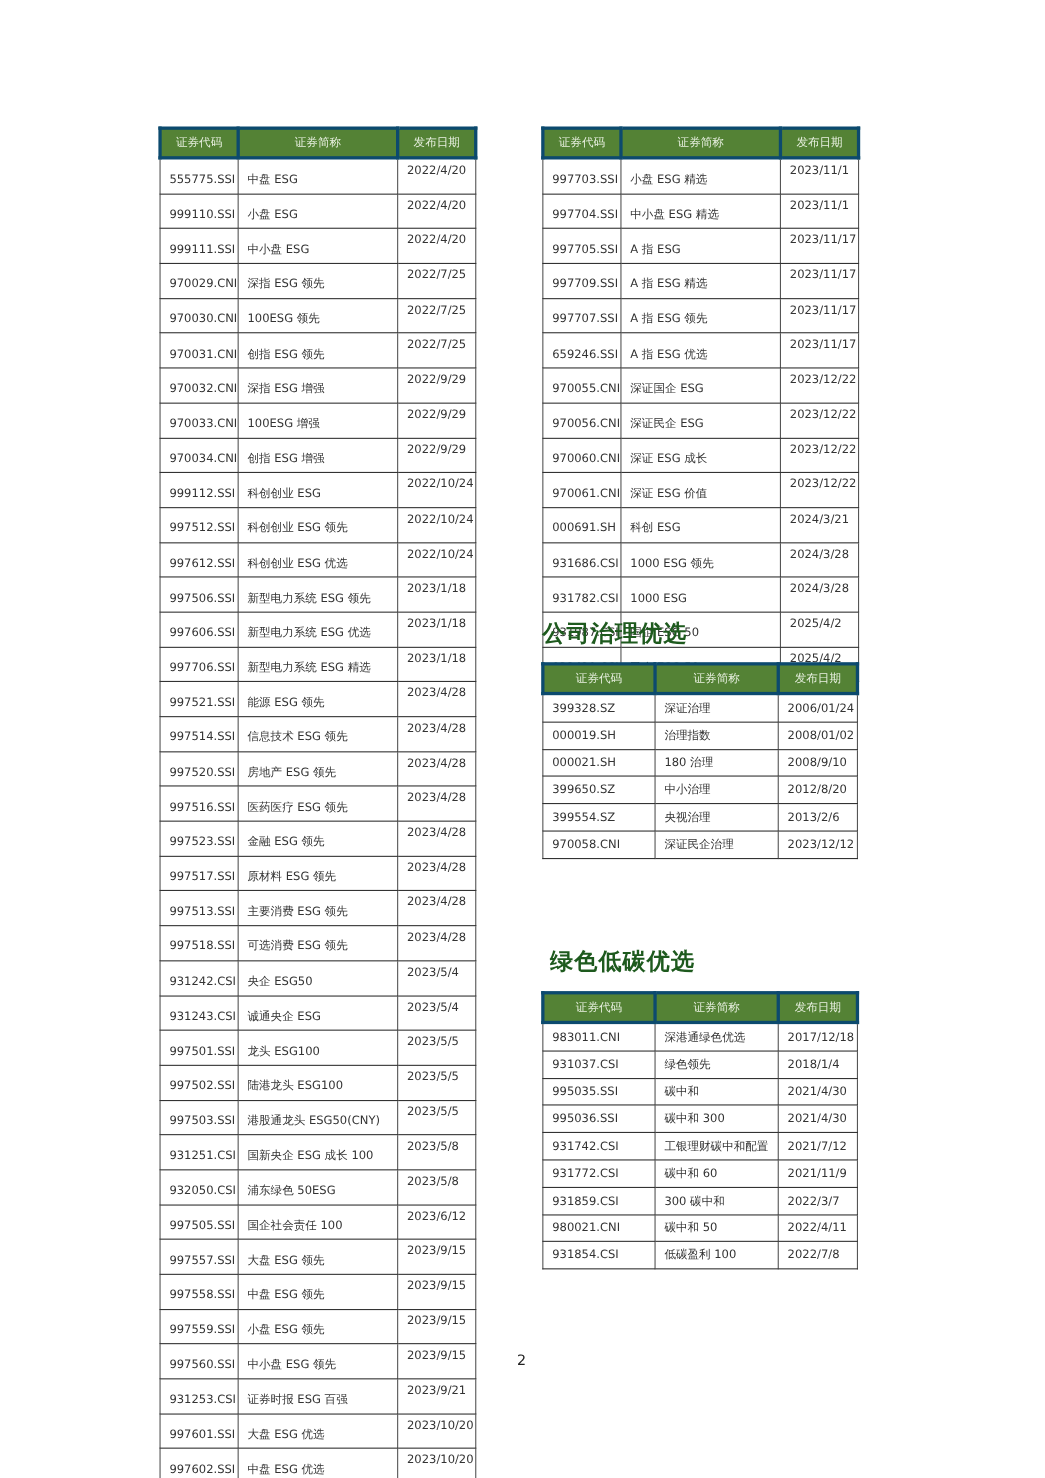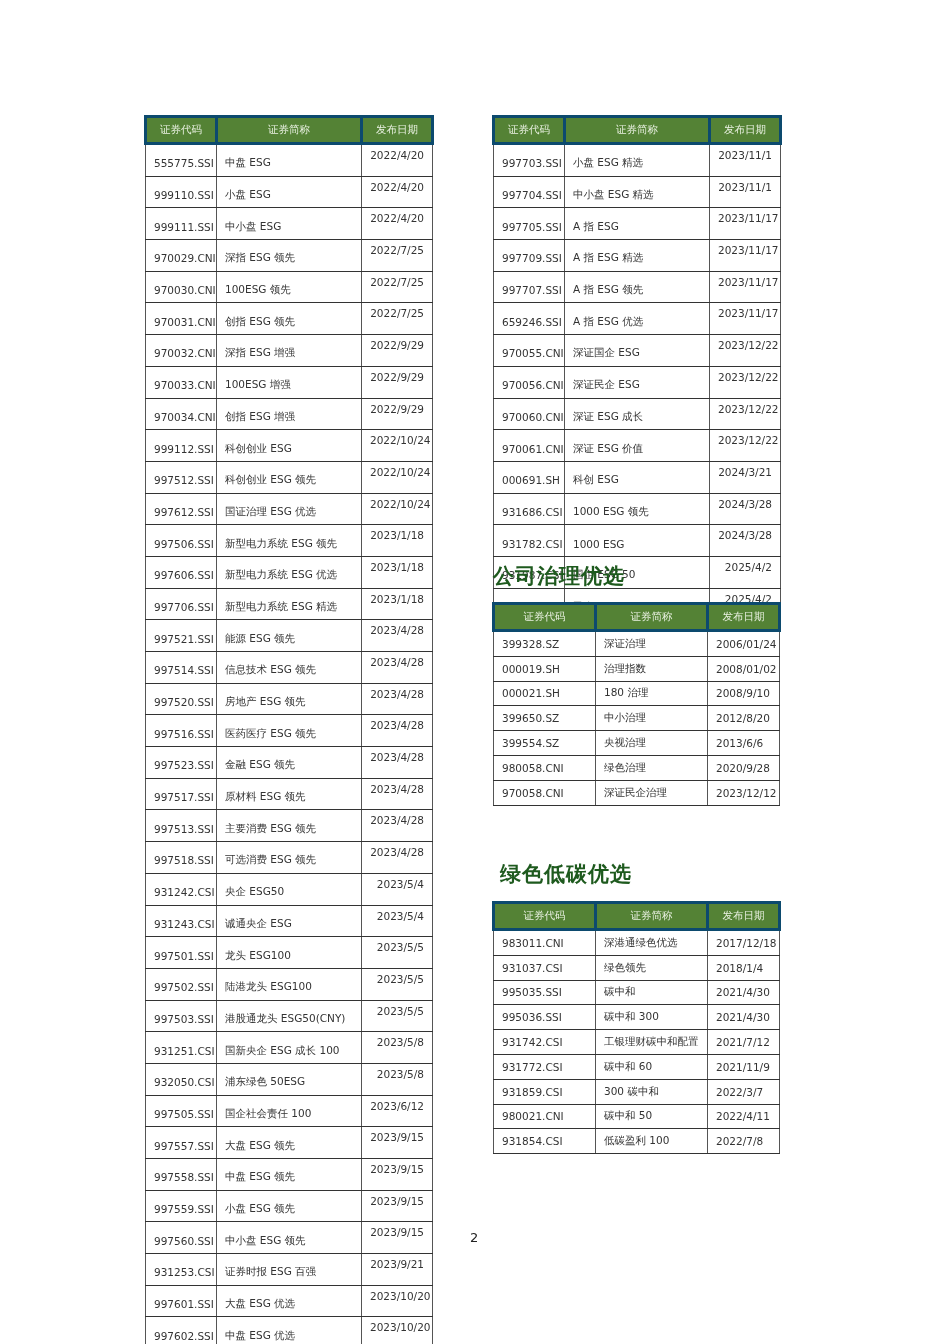--- a/index.html
+++ b/index.html
@@ -1,21 +1,21 @@
 <!DOCTYPE html>
 <html><head>
 <meta charset="utf-8">
 <style>
   html, body { margin: 0; padding: 0; background: #ffffff; }
   body { width: 950px; height: 1344px; position: relative; font-family: "DejaVu Sans", "Liberation Sans", sans-serif; color: #222; overflow: hidden; }
   table { border-collapse: collapse; position: absolute; font-size: 10.5px; table-layout: fixed; }
   th { background: #548235; color: #e8f0e0; font-weight: normal; border: 3px solid #0c4a6e; height: 24px; padding: 0; vertical-align: middle; font-size: 10.5px; }
   td { border: 1px solid #333; border-left-color: #555; border-right-color: #555; padding: 0 8px; height: 24.7px; vertical-align: middle; white-space: nowrap; overflow: hidden; color: #333; }
   table { border: 1.5px solid #666; }
-  td.date-r { text-align: right; padding-right: 8px; vertical-align: top; padding-top: 4px; }
+  td.date-r { text-align: left; padding-right: 8px; vertical-align: top; padding-top: 4px; }
   td.code, td.name { padding-top: 6px; }
   #t1 { left: 144px; top: 115px; width: 287px; }
   #t2 { left: 492px; top: 115px; width: 287px; }
   #t3 { left: 492px; top: 602px; width: 286px; }
   #t4 { left: 492px; top: 901px; width: 286px; }
   .t3row td, .t4row td { height: 23.8px; padding-top: 0; }
   .section-title { position: absolute; font-size: 21px; font-weight: bold; color: #1e5a1e; letter-spacing: 1px; text-align: right; }
   #title3 { left: 493px; top: 562px; }
   #title4 { left: 500px; top: 860px; }
   .page-number { position: absolute; left: 470px; top: 1230px; font-size: 13px; color: #222; }
@@ -87,21 +87,21 @@
         <td class="name">科创创业 ESG</td>
         <td class="date-r">2022/10/24</td>
       </tr>
       <tr>
         <td class="code">997512.SSI</td>
         <td class="name">科创创业 ESG 领先</td>
         <td class="date-r">2022/10/24</td>
       </tr>
       <tr>
         <td class="code">997612.SSI</td>
-        <td class="name">国证治理 ESG 优选</td>
+        <td class="name">科创创业 ESG 优选</td>
         <td class="date-r">2022/10/24</td>
       </tr>
       <tr>
         <td class="code">997506.SSI</td>
         <td class="name">新型电力系统 ESG 领先</td>
         <td class="date-r">2023/1/18</td>
       </tr>
       <tr>
         <td class="code">997606.SSI</td>
         <td class="name">新型电力系统 ESG 优选</td>
@@ -354,26 +354,21 @@
         <td class="date-l">2008/9/10</td>
       </tr>
       <tr class="t3row">
         <td class="code">399650.SZ</td>
         <td class="name">中小治理</td>
         <td class="date-l">2012/8/20</td>
       </tr>
       <tr class="t3row">
         <td class="code">399554.SZ</td>
         <td class="name">央视治理</td>
-        <td class="date-l">2013/6/6</td>
-      </tr>
-      <tr class="t3row">
-        <td class="code">980058.CNI</td>
-        <td class="name">绿色治理</td>
-        <td class="date-l">2020/9/28</td>
+        <td class="date-l">2013/2/6</td>
       </tr>
       <tr class="t3row">
         <td class="code">970058.CNI</td>
         <td class="name">深证民企治理</td>
         <td class="date-l">2023/12/12</td>
       </tr>
     </tbody>
 </table>
 
 <div id="title4" class="section-title">绿色低碳优选</div>

